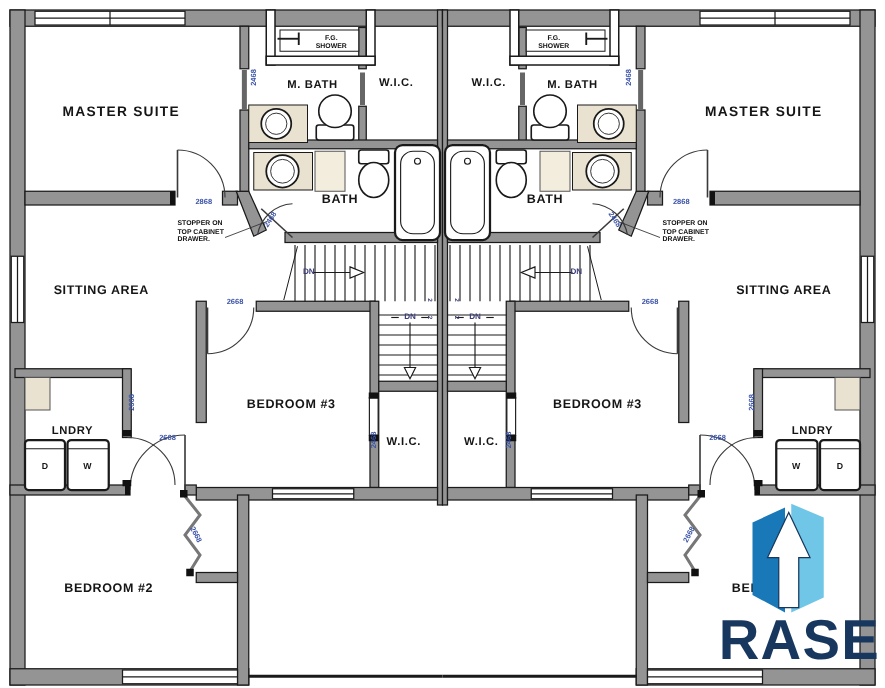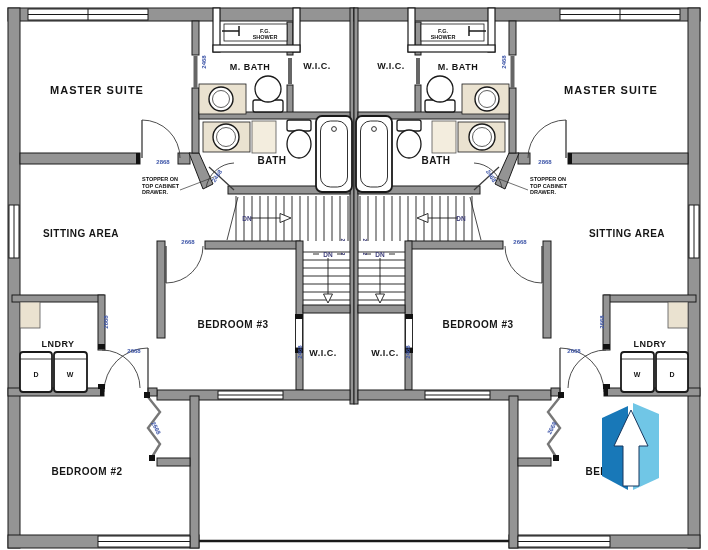--- a/index.html
+++ b/index.html
@@ -239,14 +239,15 @@
   <div class="lbl blue" style="left:602px;top:322px;transform:translate(-50%,-50%) rotate(-90deg)">2668</div>
   <div class="lbl blue" style="left:574px;top:351px">2668</div>
   <div class="lbl blue" style="left:408px;top:352px;transform:translate(-50%,-50%) rotate(-90deg)">2468</div>
   <div class="lbl blue" style="left:552px;top:428px;transform:translate(-50%,-50%) rotate(-62deg)">2668</div>
 
   <svg class="logo-icon" width="62" height="94" viewBox="0 0 62 94">
     <polygon points="1,17 27,5 27,89 1,75" fill="#1878b8"></polygon>
     <polygon points="32,2 58,13 58,77 32,89" fill="#70c6e6"></polygon>
     <polygon points="22,85 22,45 13,45 30,9 47,45 38,45 38,85" fill="#ffffff" stroke="#17375e" stroke-width="1"></polygon>
   </svg>
+  <div class="brand">RASE</div>
 
 </div>
 
 </body></html>

